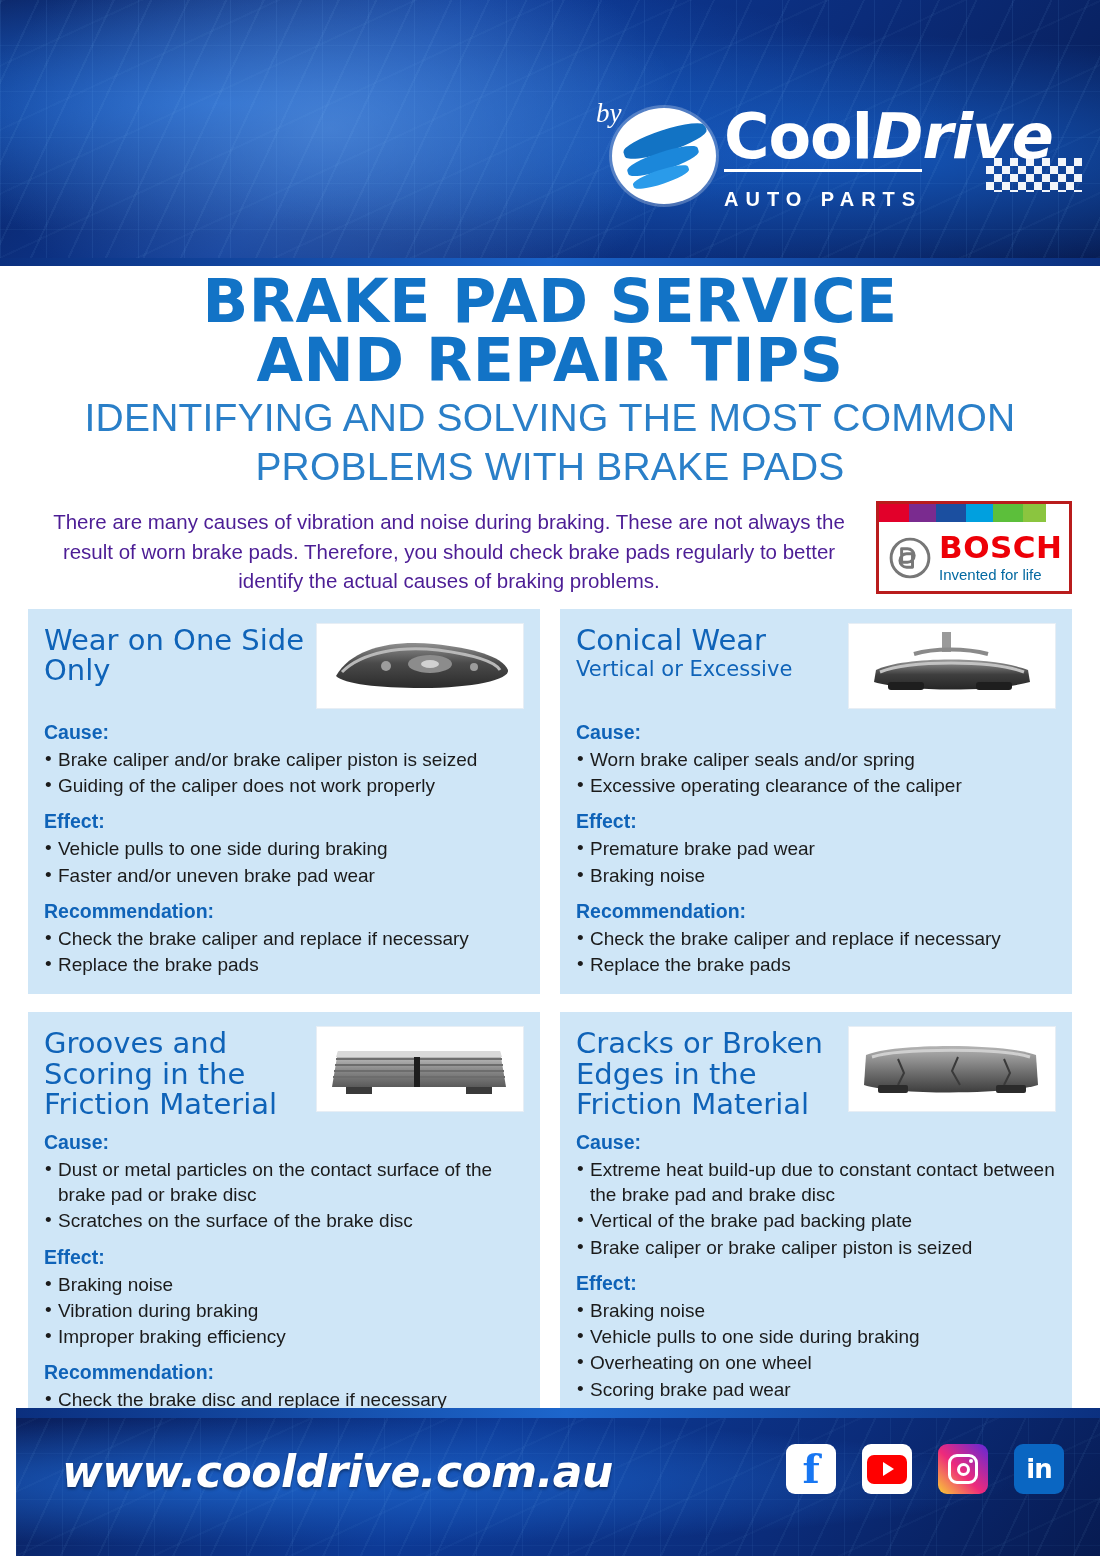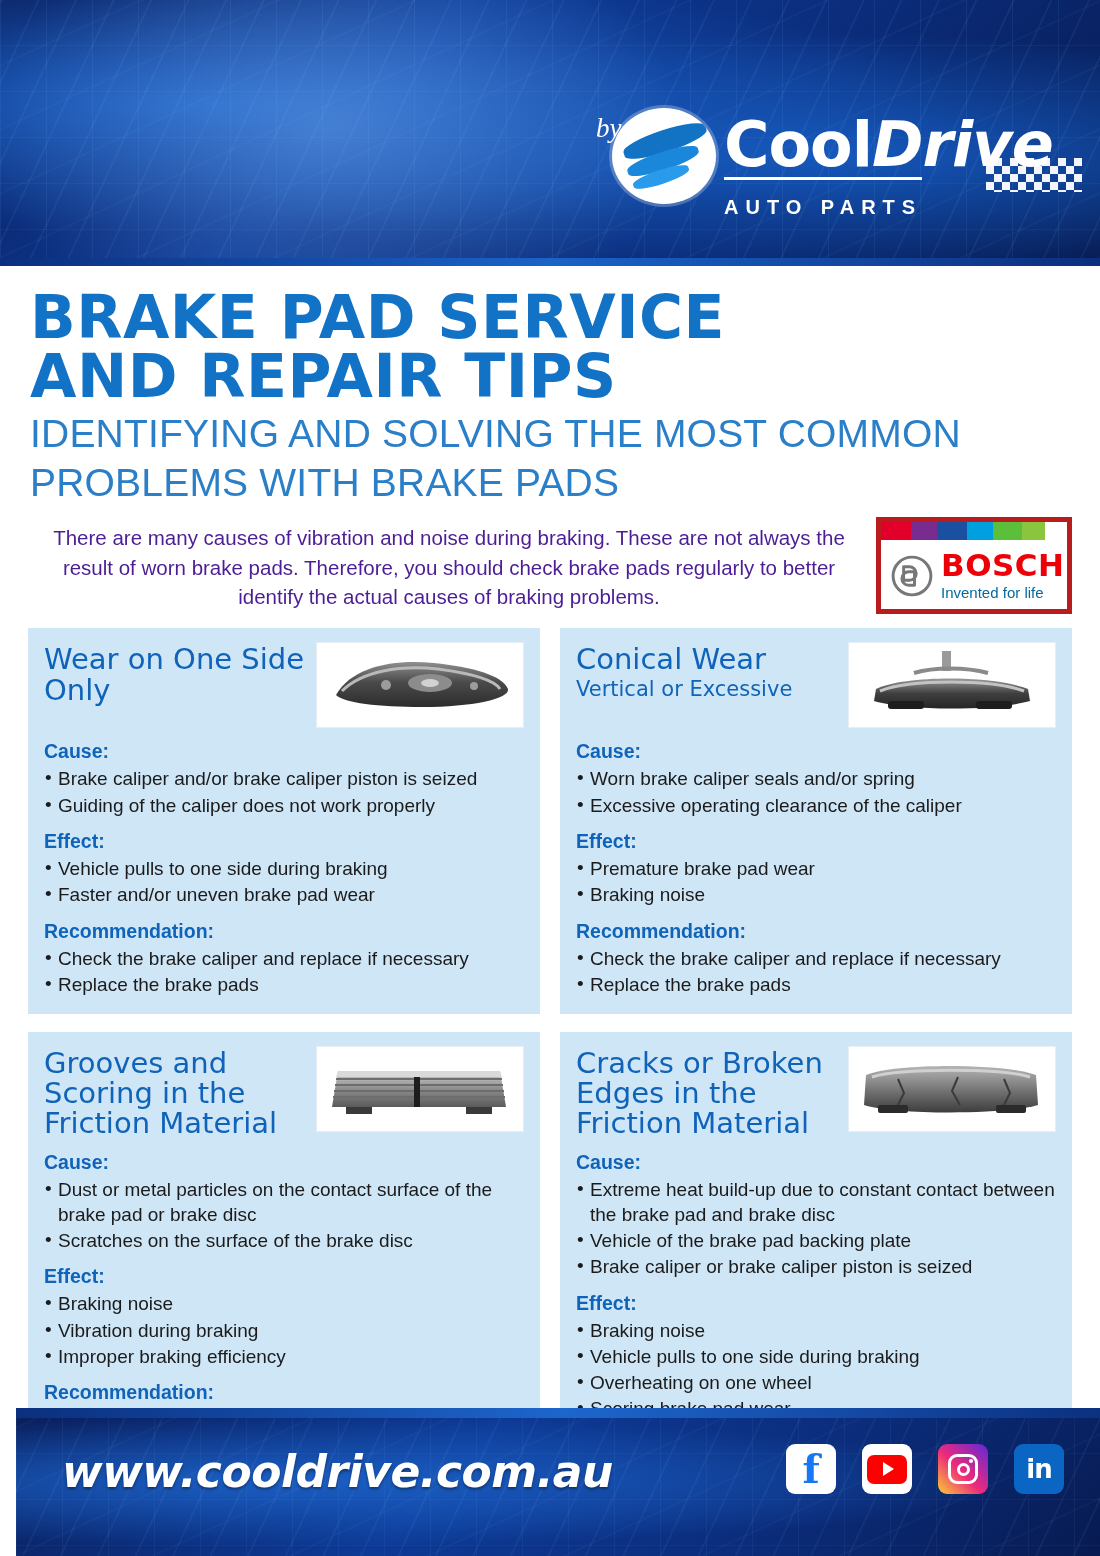--- a/index.html
+++ b/index.html
@@ -58,57 +58,57 @@
   .tt-tech { position:absolute; left: 8px; top: 0; font-size: 108px; }
   .tt-tips { position:absolute; left: 120px; top: 88px; font-size: 116px; }
   .tt-underline {
     position:absolute; left: 300px; top: 108px; width: 175px; height: 13px;
     background: linear-gradient(180deg,#ffffff,#9db0c6);
     transform: skewX(-14deg);
     border-radius: 2px;
   }
   .by {
     position:absolute; left: 596px; top: 98px;
-    color:#fff; font-style: italic; font-size: 27px; font-family:"Liberation Serif", serif;margin-top:15px;
+    color:#fff; font-style: italic; font-size: 27px; font-family:"Liberation Serif", serif;
   }
   .bosch-swoosh {
     position:absolute; left: 612px; top: 108px; width: 104px; height: 96px;
     background: #ffffff; border-radius: 50%;
     box-shadow: 0 0 0 3px rgba(255,255,255,.25);
     overflow:hidden;
   }
   .sw-a, .sw-b, .sw-c {
     position:absolute; background:#1273c4; border-radius: 50%/40%;
   }
   .sw-a { left:10px; top:22px; width:86px; height:22px; transform: rotate(-18deg); }
   .sw-b { left:14px; top:44px; width:74px; height:18px; transform: rotate(-18deg); background:#1b87da;}
   .sw-c { left:20px; top:62px; width:58px; height:14px; transform: rotate(-18deg); background:#2a9bea;}
   .cd-logo {
-    position:absolute; left: 724px; top: 116px; color:#fff;
+    position:absolute; left: 724px; top: 108px; color:#fff;
   }
   .cd-name { font-size: 62px; font-weight: 700; letter-spacing:-1px; line-height: .95; font-family:"DejaVu Sans", sans-serif;}
   .cd-name i { font-style: italic; font-weight: 800; }
   .cd-sub {
     font-size: 20px; letter-spacing: 7px; font-weight: 700; margin-top: 2px;
     padding-top: 16px; border-top: 3px solid #fff;
     display:inline-block;
   }
   .checker {
     position:absolute; right: 18px; top: 158px; width: 96px; height: 34px;
     background-image:
       linear-gradient(45deg, #fff 25%, transparent 25%, transparent 75%, #fff 75%),
       linear-gradient(45deg, #fff 25%, transparent 25%, transparent 75%, #fff 75%);
     background-size: 16px 16px;
     background-position: 0 0, 8px 8px;
     opacity: .95;
   }
   .hdr-rule { height: 8px; background: linear-gradient(90deg,#0b2f7e,#1a63c9,#0b2f7e); }
 
   
-  .titles { padding: 22px 30px 0; }
+  .titles { padding: 6px 30px 0; text-align: center; }
   .h1 {
     color: #1273c6;
     font-family: "DejaVu Sans", sans-serif;
     font-weight: 800;
     font-size: 60px;
     line-height: .98;
     letter-spacing: .5px;
   }
   .h2 {
     color: #2a7fc8;
@@ -122,21 +122,21 @@
   .intro {
     flex: 1;
     color: #4c1d95;
     font-size: 20.5px;
     line-height: 1.42;
     text-align: center;
     padding: 6px 4px 0 10px;
   }
   .bosch-box {
     width: 196px; flex: 0 0 196px;
-    border: 5px solid #b91c1c;
+    border: 3px solid #b91c1c;
     background:#fff;
   }
   .bosch-stripe {
     height: 18px;
     background: linear-gradient(90deg,
       #e2002a 0 16%, #7a2b8f 16% 30%, #1b4fa0 30% 46%,
       #00a0df 46% 60%, #5cbf3b 60% 76%, #8bc53f 76% 88%, #ffffff 88% 100%);
   }
   .bosch-body { display:flex; align-items:center; gap: 8px; padding: 10px 8px 8px 10px; }
   .bosch-mark { width: 42px; height: 42px; flex:0 0 42px; }
@@ -452,21 +452,21 @@
             </g>
             <rect x="24" y="56" width="30" height="8" rx="2" fill="#2b2b2b"></rect>
             <rect x="142" y="56" width="30" height="8" rx="2" fill="#2b2b2b"></rect>
           </svg>
         </div>
       </div>
       <div class="sec">
         <div class="sec-label">Cause:</div>
         <ul class="bullets">
           <li>Extreme heat build-up due to constant contact between the brake pad and brake disc</li>
-          <li>Vehicle of the brake pad backing plate</li>
+          <li>Vertical of the brake pad backing plate</li>
           <li>Brake caliper or brake caliper piston is seized</li>
         </ul>
       </div>
       <div class="sec">
         <div class="sec-label">Effect:</div>
         <ul class="bullets">
           <li>Braking noise</li>
           <li>Vehicle pulls to one side during braking</li>
           <li>Overheating on one wheel</li>
           <li>Scoring brake pad wear</li>

